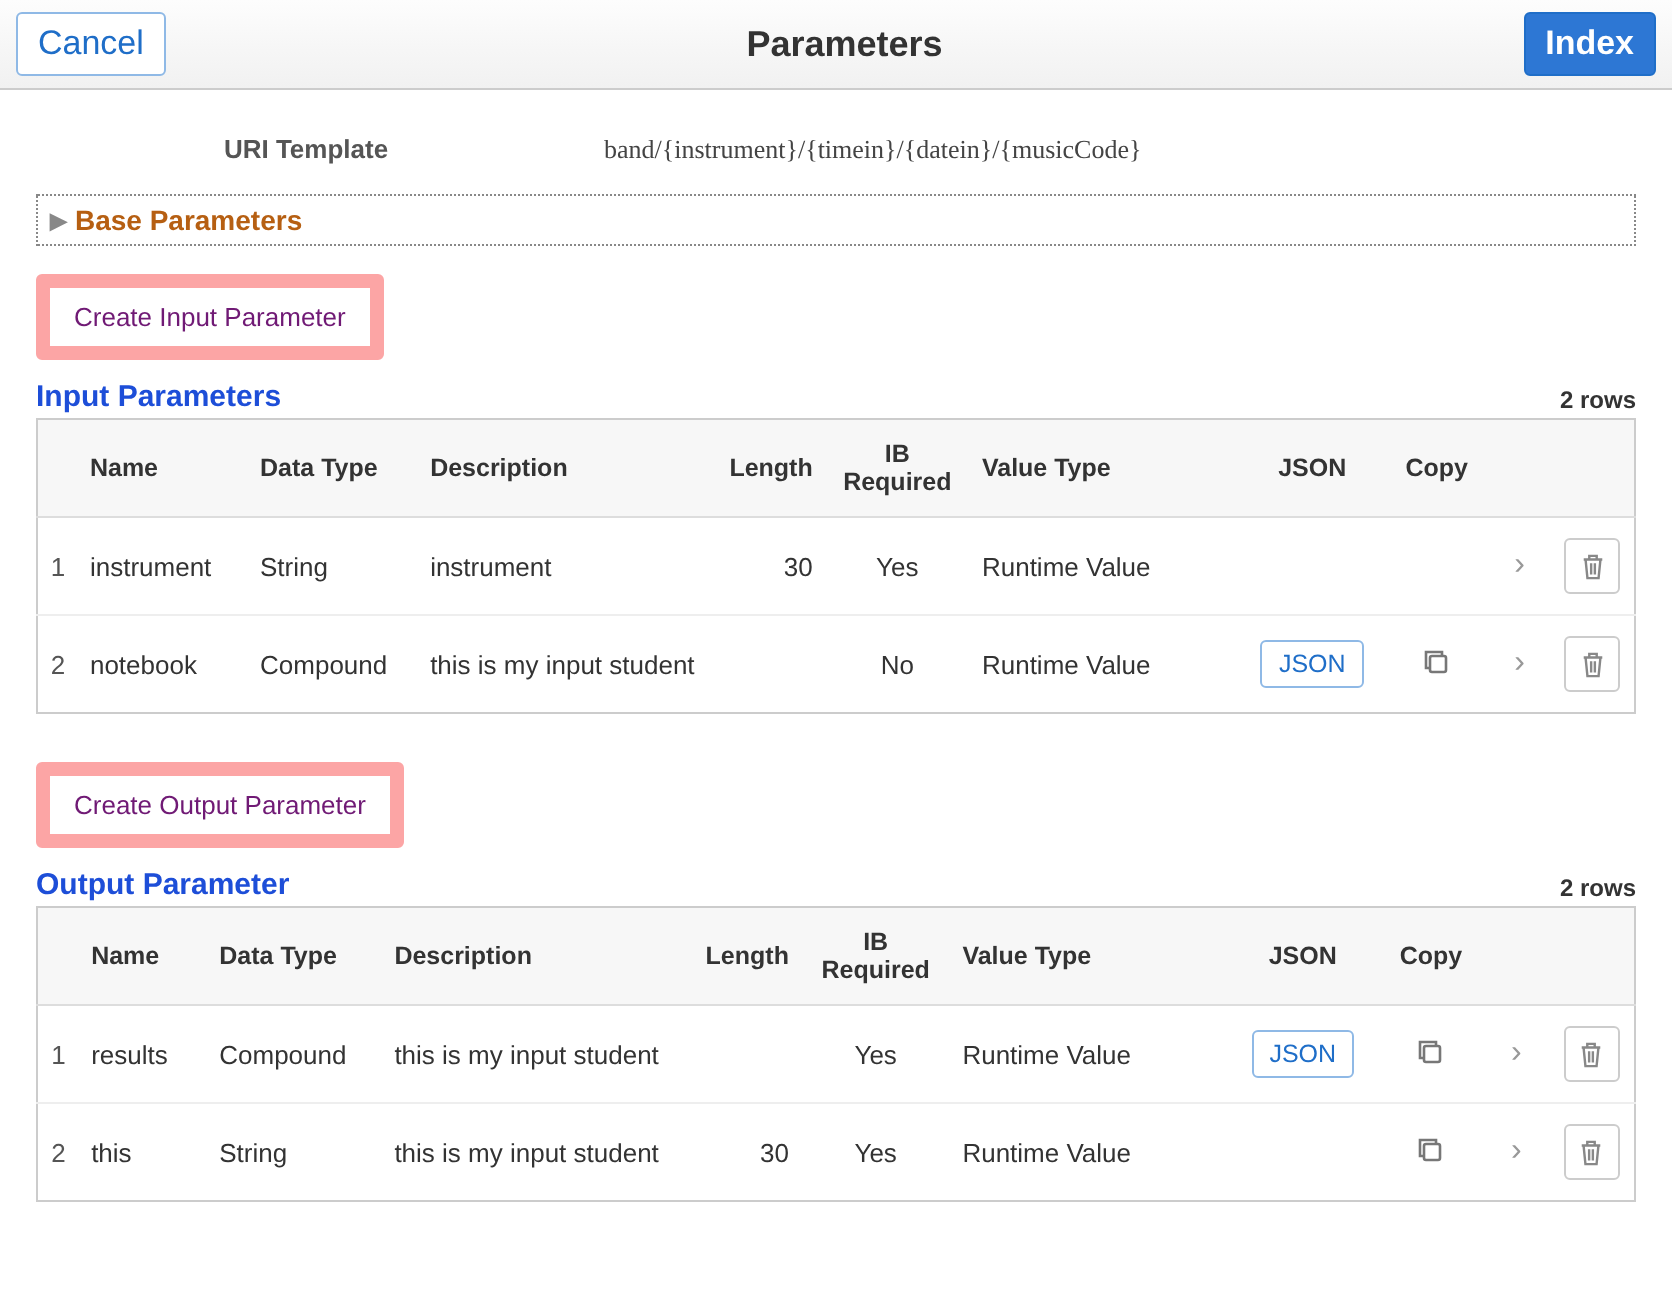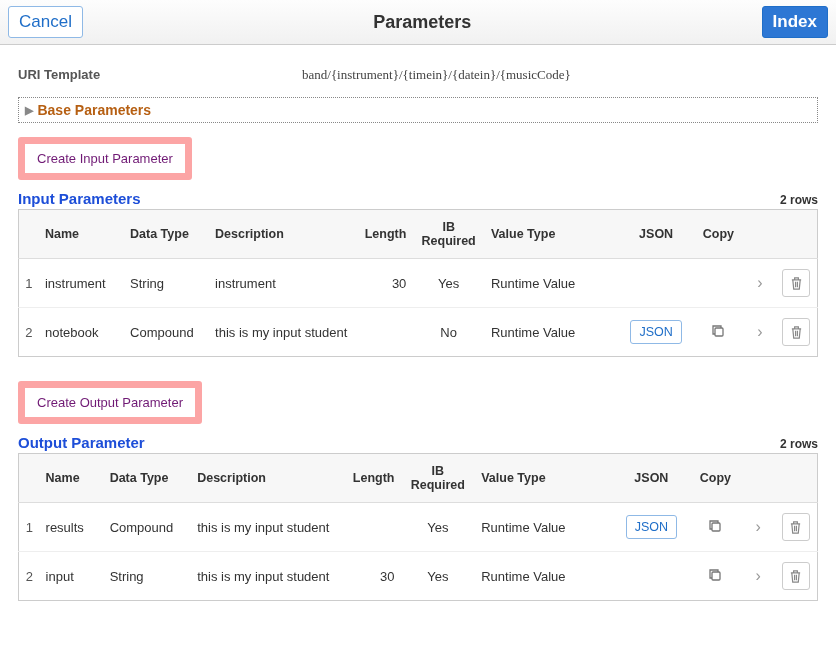--- a/index.html
+++ b/index.html
@@ -55,21 +55,21 @@
   }
   .uri-row {
     margin: 8px 0 14px 0;
     display: flex;
     gap: 14px;
   }
   .uri-label {
     font-weight: bold;
     color: #555;
     width: 270px;
-    text-align: left;
+    text-align: center;
   }
   .uri-val {
     color: #444;
     font-family: Liberation Serif, serif;
   }
   .base-params {
     border: 1px dotted #888;
     padding: 4px 6px;
     color: #b65f12;
     font-weight: bold;
@@ -311,21 +311,21 @@
               </svg></span></td>
           <td class="col-arrow"><span class="chev">›</span></td>
           <td class="col-del"><span class="icon-btn">
               <svg class="trash" viewBox="0 0 14 16">
                 <path d="M2 4h10M5 4V2h4v2M3 4l1 10h6l1-10M6 6v6M8 6v6"></path>
               </svg>
             </span></td>
         </tr>
         <tr>
           <td class="col-idx"><span>2</span></td>
-          <td class="col-name" style="width:60px"><span>input</span></td>
+          <td class="col-name" style="width:60px"><span>this</span></td>
           <td class="col-type"><span>String</span></td>
           <td class="col-desc"><span>this is my input student</span></td>
           <td class="col-len"><span>30</span></td>
           <td class="col-ib"><span>Yes</span></td>
           <td class="col-vt"><span>Runtime Value</span></td>
           <td class="col-json"></td>
           <td class="col-copy"><span class="copy-icon"><svg class="copy" viewBox="0 0 14 14">
                 <rect x="4" y="4" width="8" height="8" rx="1"></rect>
                 <path d="M4 10H2V2h8v2"></path>
               </svg></span></td>

